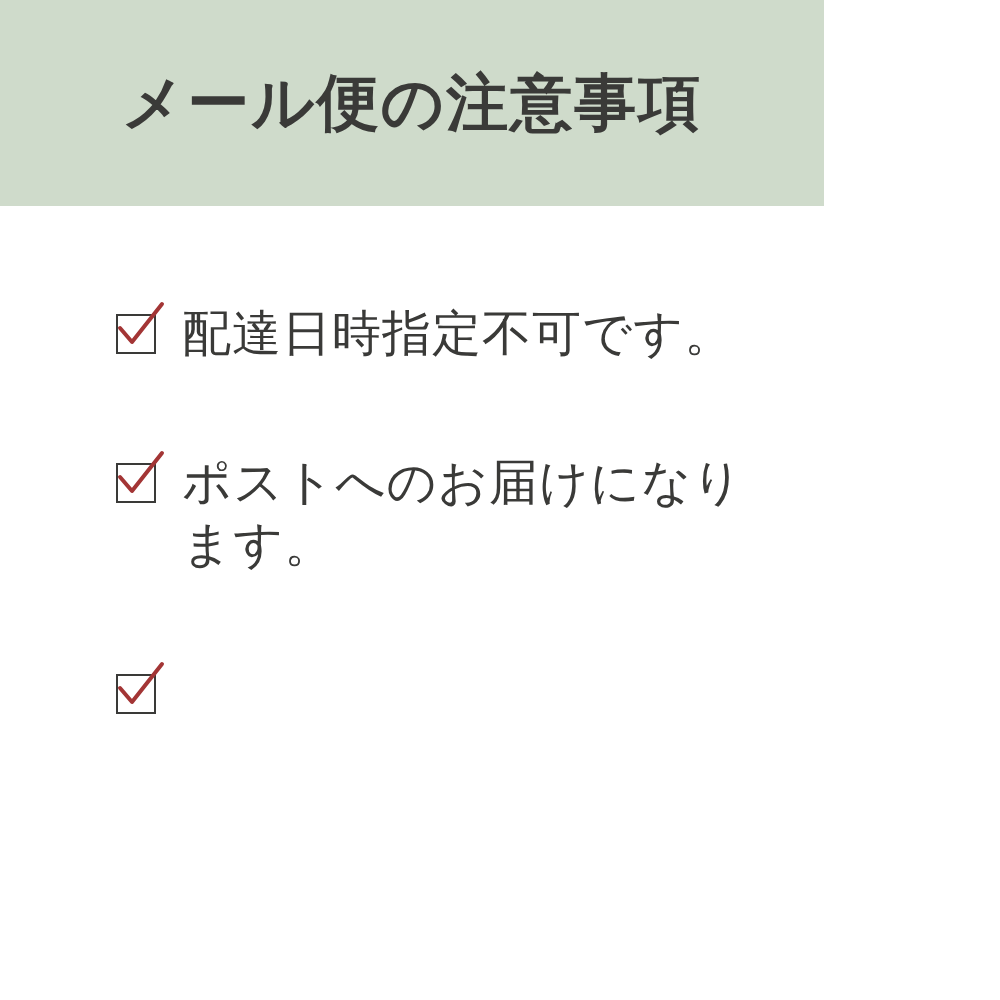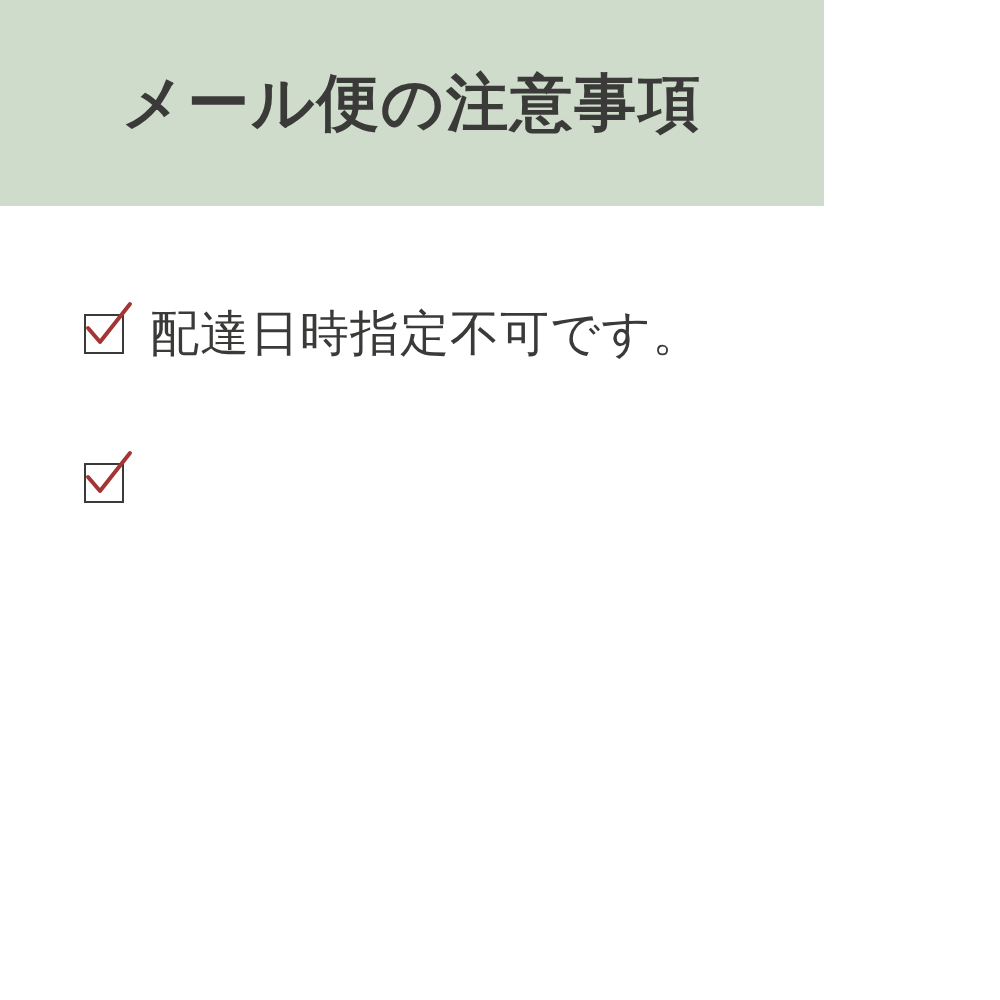--- a/index.html
+++ b/index.html
@@ -38,21 +38,21 @@
     font-family: "Liberation Sans", "DejaVu Sans", sans-serif;
   }
   .notice-list {
     padding: 96px 0 0 0;
     margin: 0;
     list-style: none;
   }
   .notice-item {
     display: flex;
     align-items: flex-start;
-    padding-left: 84px;
+    padding-left: 116px;
     padding-right: 60px;
     margin-bottom: 86px;
   }
   .checkbox {
     position: relative;
     flex: 0 0 auto;
     width: 40px;
     height: 40px;
     border: 2px solid #3a3a38;
     box-sizing: border-box;
@@ -89,20 +89,28 @@
 
     <li class="notice-item">
       <span class="checkbox">
         <svg viewBox="0 0 56 56" aria-hidden="true">
           <path d="M8 26 L20 40 L50 2" fill="none" stroke="#a33535" stroke-width="4" stroke-linecap="round" stroke-linejoin="round"></path>
         </svg>
       </span>
       <span class="notice-text">配達日時指定不可です。</span>
     </li>
 
+    <li class="notice-item">
+      <span class="checkbox">
+        <svg viewBox="0 0 56 56" aria-hidden="true">
+          <path d="M8 26 L20 40 L50 2" fill="none" stroke="#a33535" stroke-width="4" stroke-linecap="round" stroke-linejoin="round"></path>
+        </svg>
+      </span>
+      <span class="notice-text">ポストへのお届けになります。</span>
+    </li>
 
     <li class="notice-item">
       <span class="checkbox">
         <svg viewBox="0 0 56 56" aria-hidden="true">
           <path d="M8 26 L20 40 L50 2" fill="none" stroke="#a33535" stroke-width="4" stroke-linecap="round" stroke-linejoin="round"></path>
         </svg>
       </span>
     </li>
 
   </ul>

